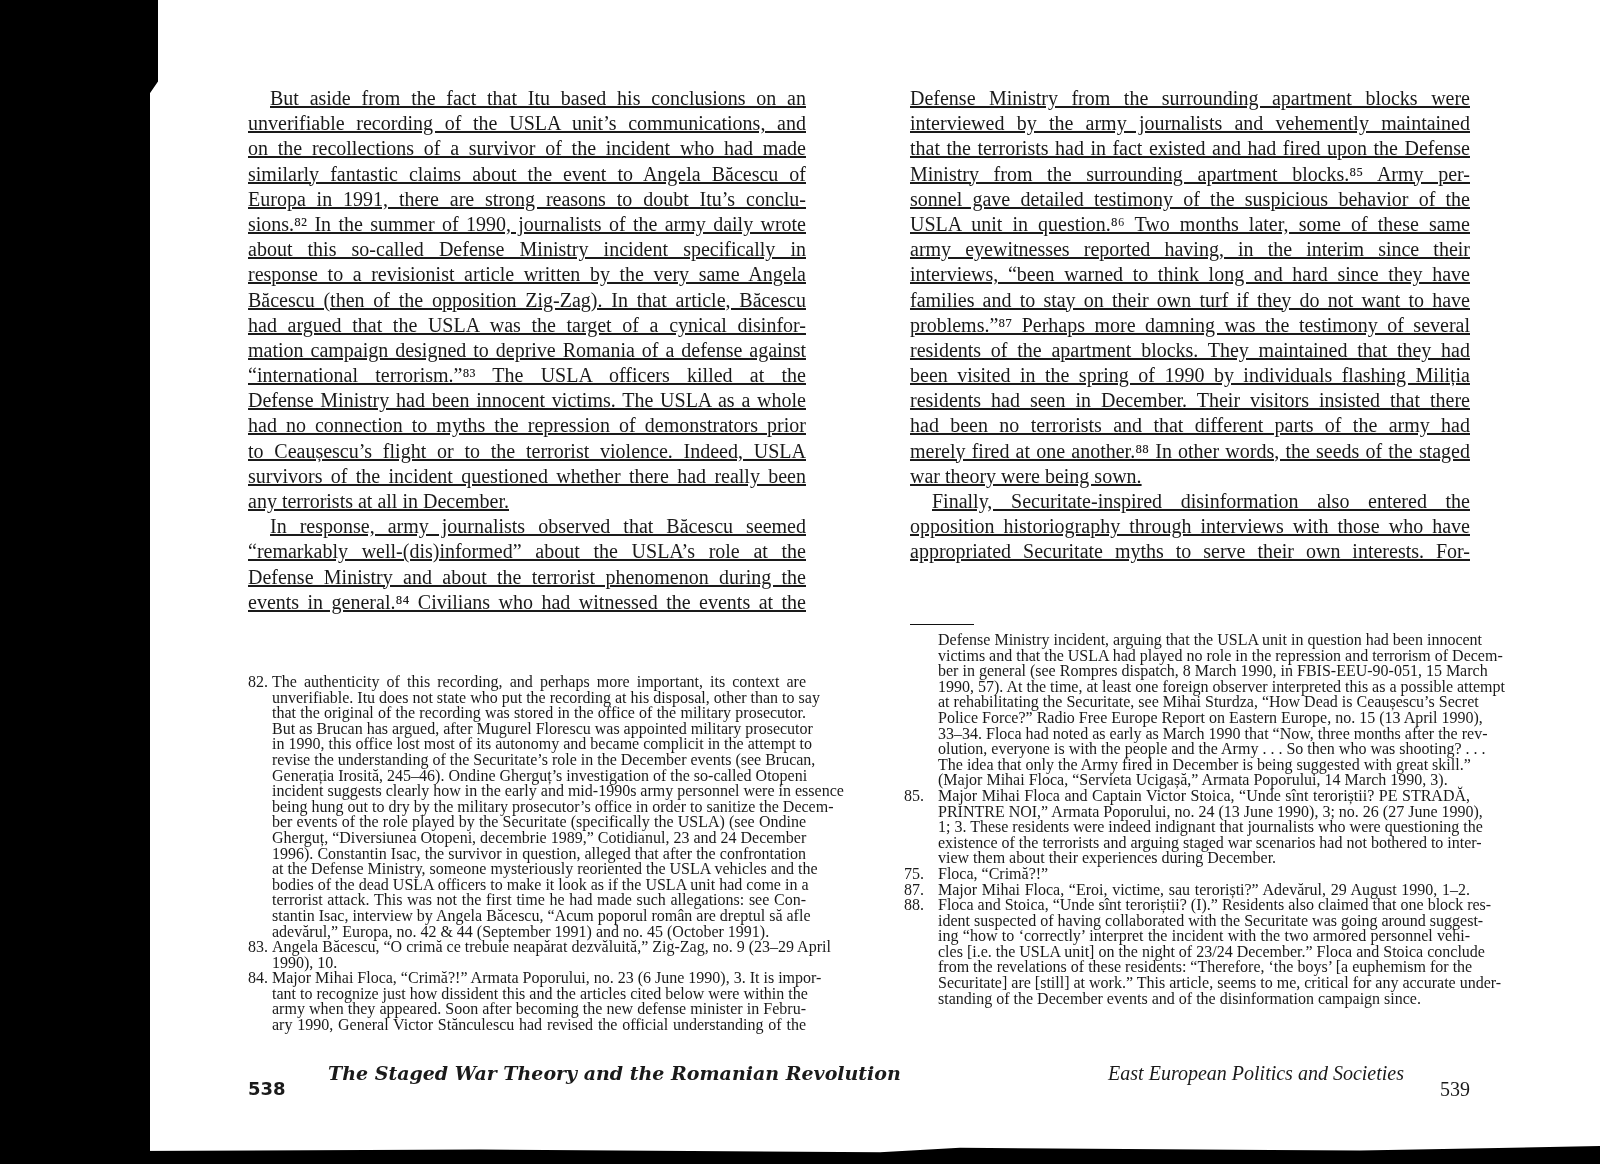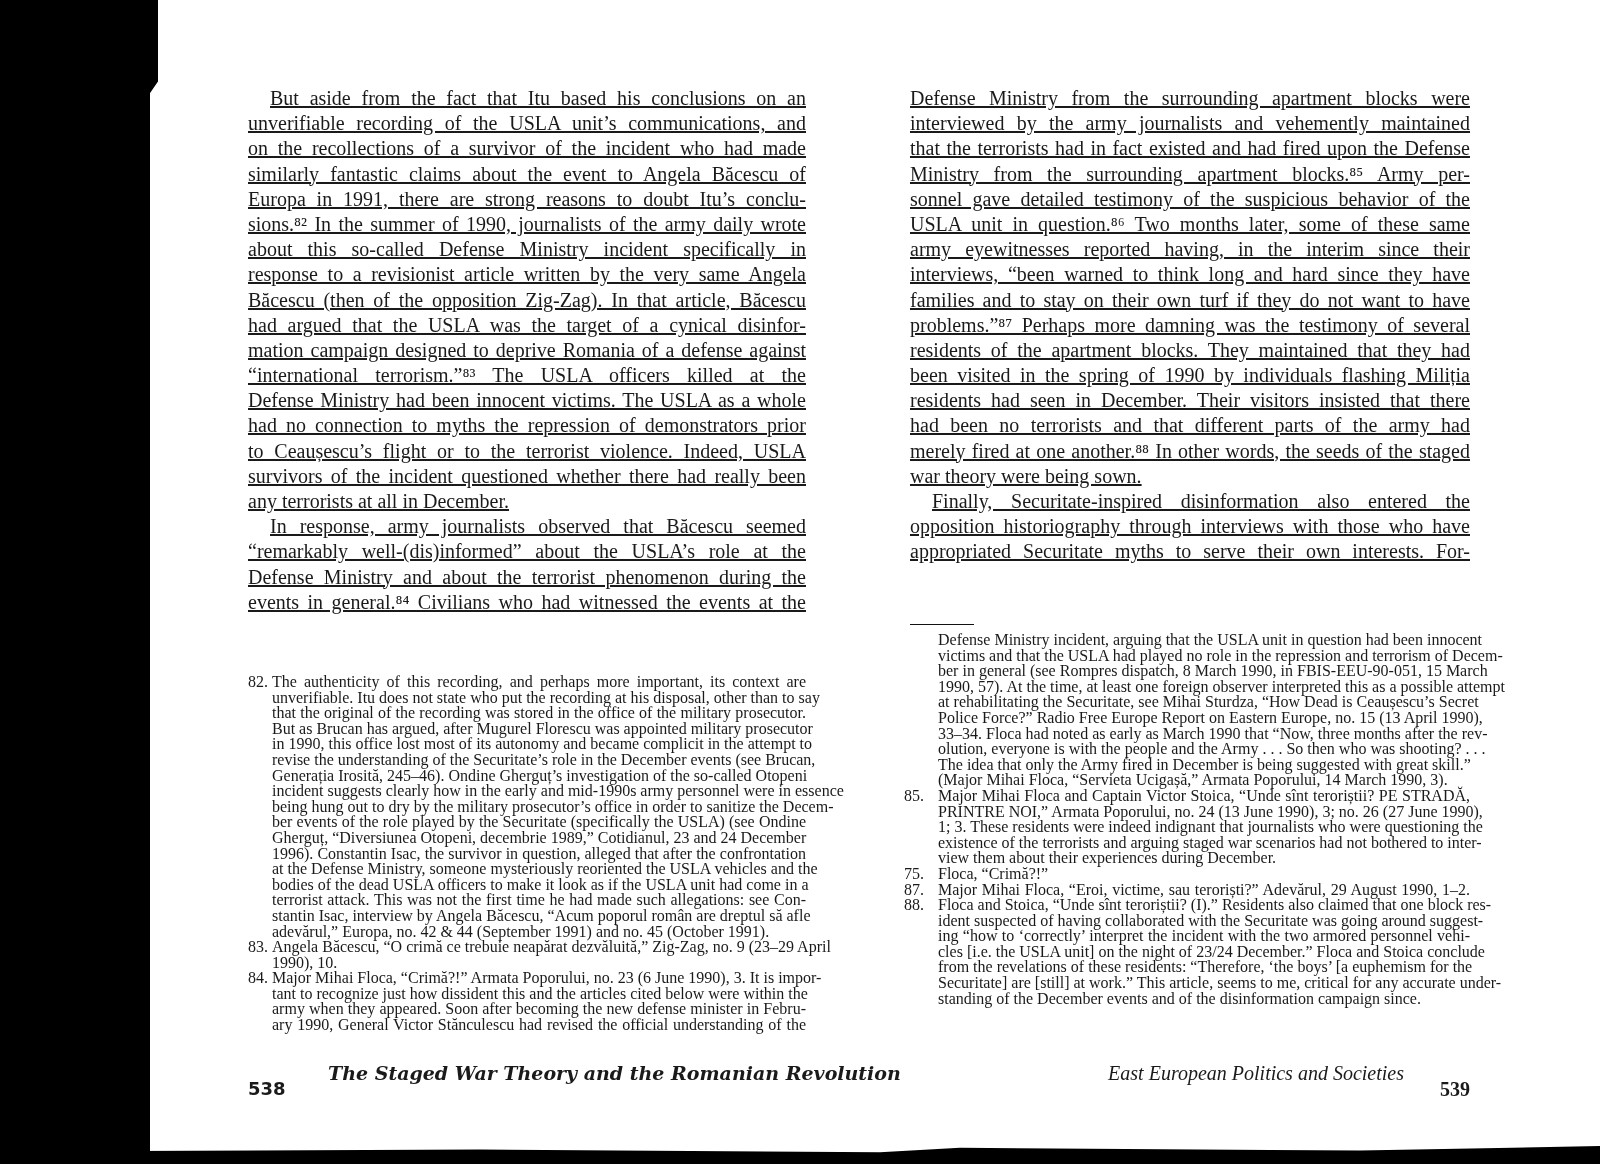--- a/index.html
+++ b/index.html
@@ -59,21 +59,21 @@
     position: absolute; top: 1060px;
     font-size: 20px; line-height: 26px; white-space: nowrap;
   }
   .folio .num { font-family: "DejaVu Sans", sans-serif; font-weight: bold; font-size: 18px; margin-top: 16px; }
   .folio .title { font-style: italic; }
   .page.left .folio { left: 0; width: 558px; }
   .page.left .folio .num { position: absolute; left: 0; }
   .page.left .folio .title { position: absolute; left: 80px; font-weight: bold; font-family: "DejaVu Serif", serif; font-size: 19px; }
   .page.right .folio { left: 0; width: 560px; }
   .page.right .folio .title { position: absolute; right: 66px; }
-  .page.right .folio .num { position: absolute; right: 0; font-weight: bold; font-family: "Liberation Serif", serif; font-size: 20px; }
+  .page.right .folio .num { position: absolute; right: 0; font-weight: normal; font-family: "Liberation Serif", serif; font-size: 20px; }
 </style>
 </head>
 <body>
 
 <div class="binding"></div>
 <div class="binding-edge"></div>
 <div class="bottom-edge"></div>
 
 <div class="page left">
   <div class="body-text">

